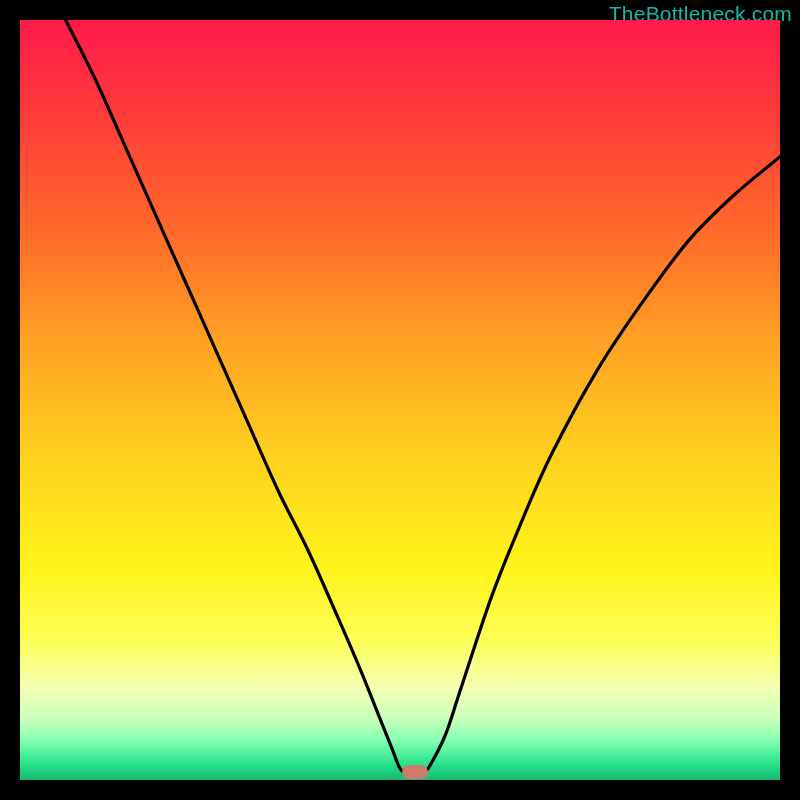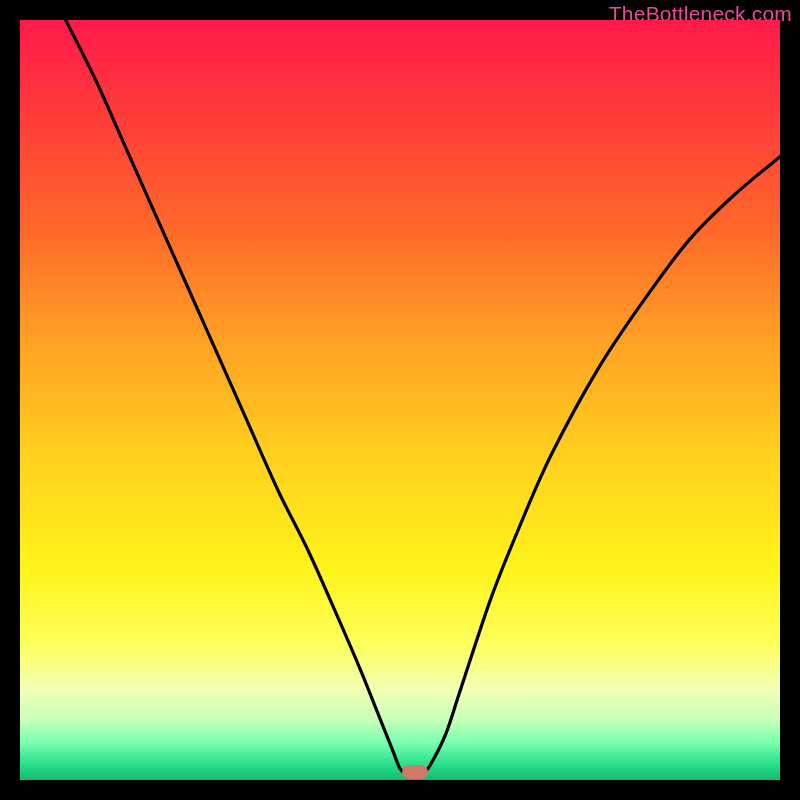--- a/index.html
+++ b/index.html
@@ -42,21 +42,21 @@
       #c9ffb9 92%,
       #7bffb0 95%,
       #27e08a 98%,
       #18b86f 100%
     );
   }
   .watermark {
     position: absolute;
     top: 2px;
     right: 8px;
-    color: #ec4899;
+    color: #14b8a6;
     font-size: 21px;
     font-weight: 500;
     letter-spacing: 0.2px;
     user-select: none;
   }
   svg.curve {
     position: absolute;
     inset: 0;
     width: 100%;
     height: 100%;

